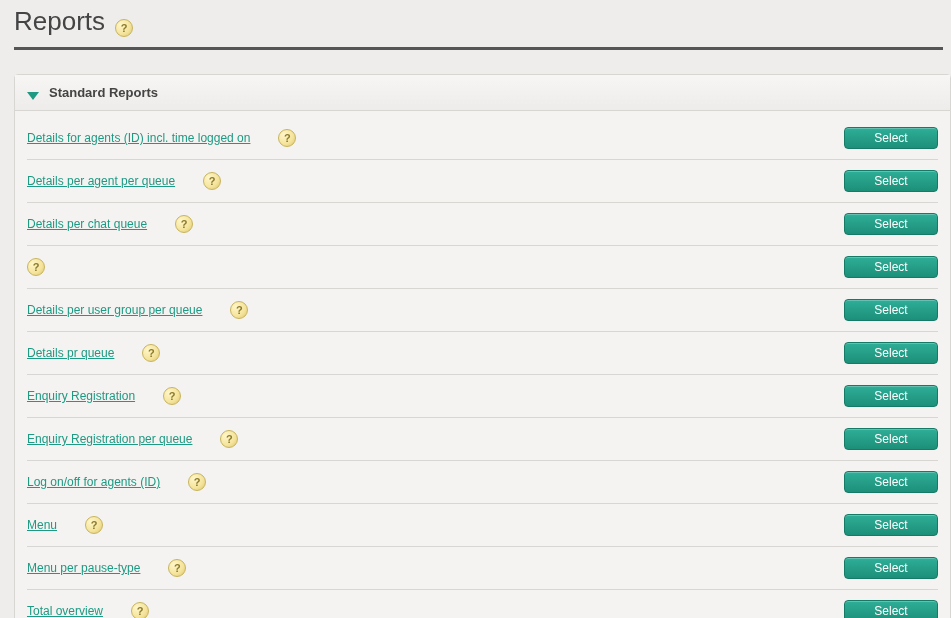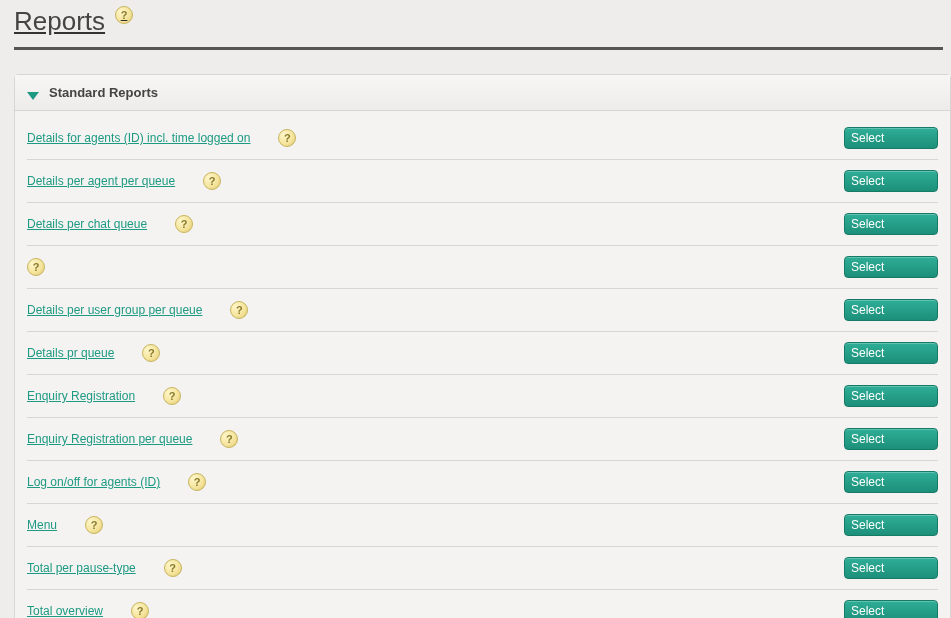--- a/index.html
+++ b/index.html
@@ -9,25 +9,24 @@
     background: #eeedec;
     font-family: Arial, Helvetica, sans-serif;
     color: #333;
     width: 951px;
   }
   .page {
     padding: 0 0 0 14px;
   }
   .page-header {
     display: flex;
-    align-items: flex-start;
+    align-items: flex-end;
     padding: 6px 0 10px 0;
     border-bottom: 3px solid #555;
     margin-right: 8px;
-    text-decoration: underline;
   }
   .page-title {
     font-size: 26px;
     font-weight: 400;
     color: #444;
     margin: 0 10px 0 0;
   }
   .help-icon {
     display: inline-flex;
     align-items: center;
@@ -96,21 +95,21 @@
   .select-btn {
     background: linear-gradient(#2fae97, #1c8f79);
     border: 1px solid #157a66;
     color: #fff;
     font-size: 12px;
     width: 94px;
     height: 22px;
     border-radius: 4px;
     cursor: pointer;
     box-shadow: inset 0 1px 0 rgba(255,255,255,0.25);
-    text-align: left;
+    text-align: center;
   }
 </style>
 </head>
 <body>
 
 <div class="page">
   <div class="page-header">
     <h1 class="page-title">Reports</h1>
     <span class="help-icon">?</span>
   </div>
@@ -185,21 +184,21 @@
         </div>
         <div class="report-row">
           <div class="row-left">
             <a class="report-link">Menu</a>
             <span class="help-icon">?</span>
           </div>
           <button class="select-btn">Select</button>
         </div>
         <div class="report-row">
           <div class="row-left">
-            <a class="report-link">Total per pause-type</a>
+            <a class="report-link">Menu per pause-type</a>
             <span class="help-icon">?</span>
           </div>
           <button class="select-btn">Select</button>
         </div>
         <div class="report-row">
           <div class="row-left">
             <a class="report-link">Total overview</a>
             <span class="help-icon">?</span>
           </div>
           <button class="select-btn">Select</button>

